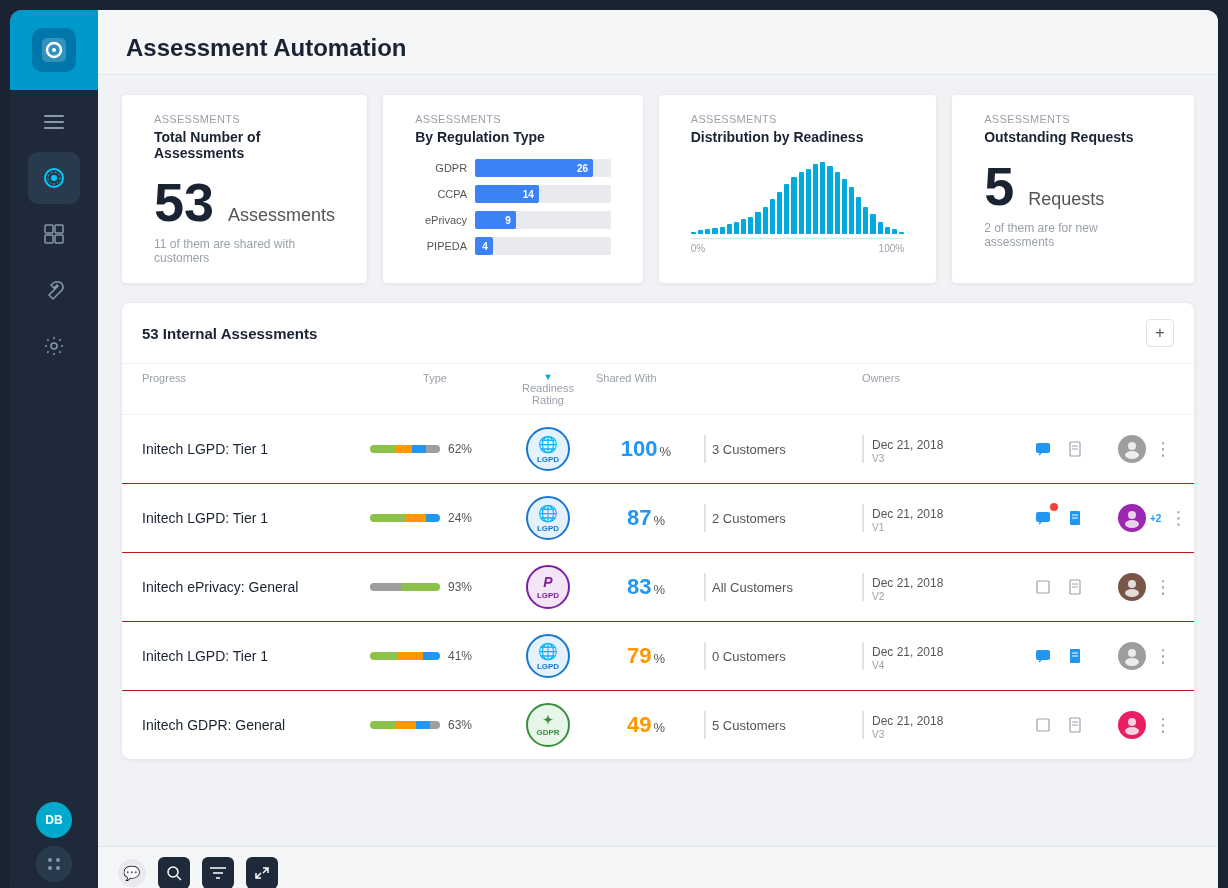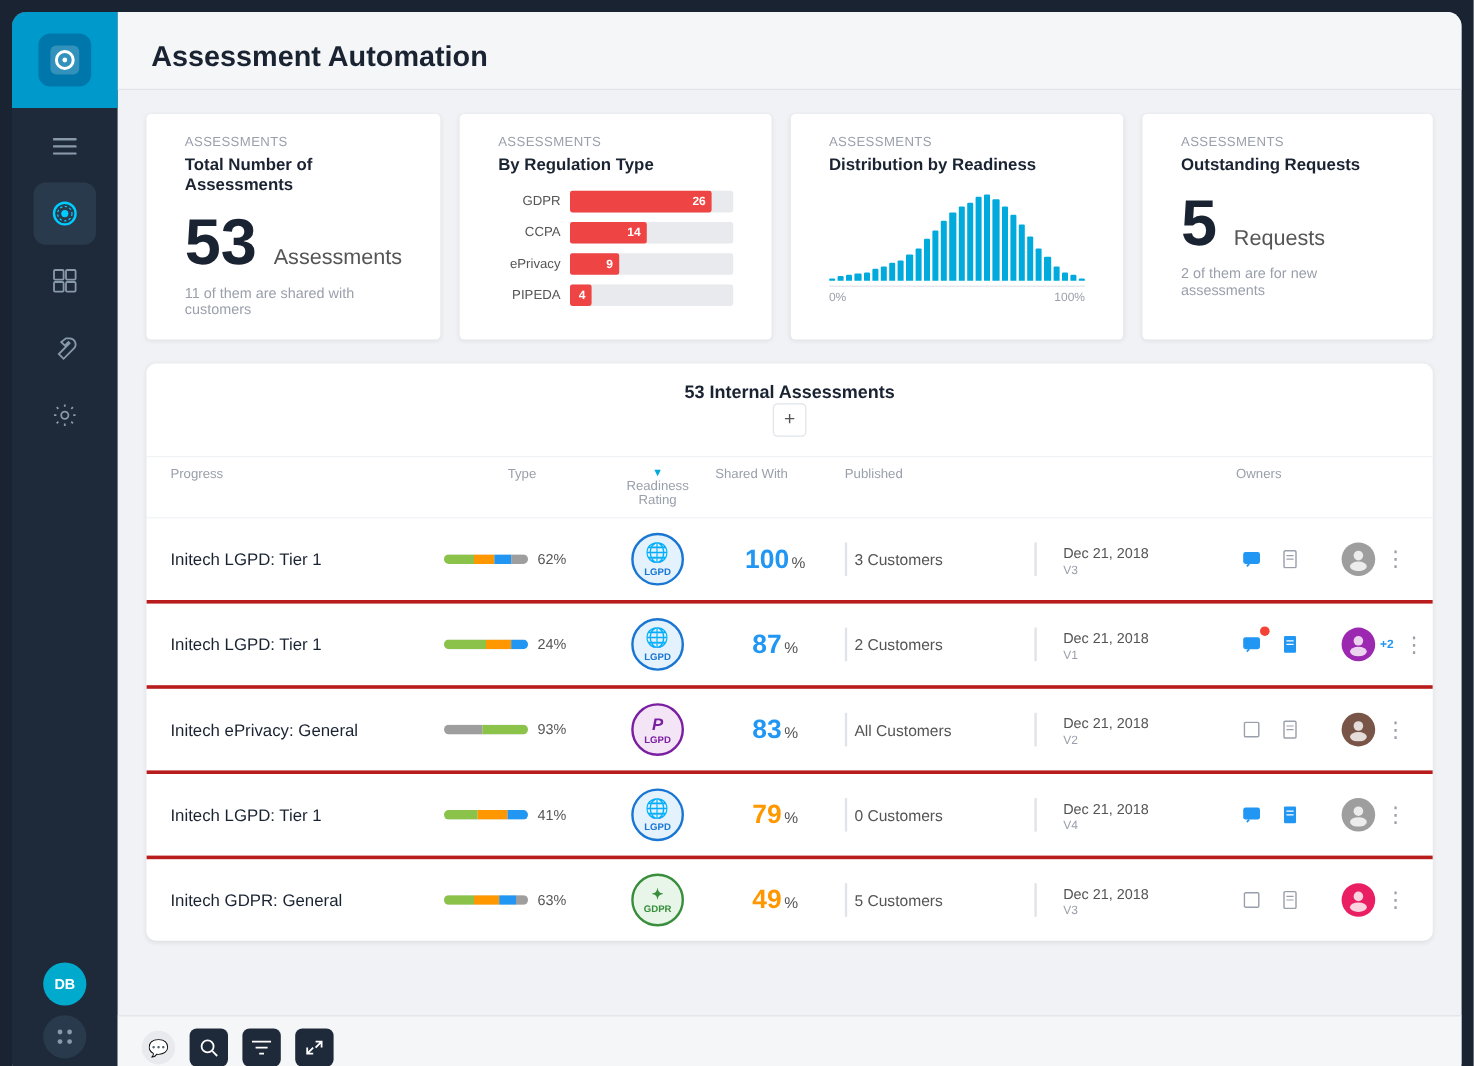--- a/index.html
+++ b/index.html
@@ -201,21 +201,21 @@
     }
     .bar-track {
       height: 18px;
       background: #e8eaed;
       border-radius: 2px;
       position: relative;
       flex: 1;
     }
     .bar-fill {
       height: 100%;
-      background: #ef4444;
+      background: #3b82f6;
       border-radius: 2px;
       display: flex;
       align-items: center;
       justify-content: flex-end;
       padding-right: 5px;
     }
     .bar-value {
       font-size: 10px;
       color: white;
       font-weight: bold;
@@ -252,21 +252,20 @@
       border-radius: 8px;
       box-shadow: 0 1px 4px rgba(0,0,0,0.08);
       overflow: hidden;
     }
     .table-header {
       display: flex;
       align-items: center;
       justify-content: space-between;
       padding: 16px 20px;
       border-bottom: 1px solid #f0f2f5;
-      flex-direction: column;
     }
     .table-title {
       font-size: 15px;
       font-weight: 600;
       color: #1a2332;
     }
     .add-btn {
       width: 28px;
       height: 28px;
       background: white;
@@ -296,21 +295,21 @@
       display: flex;
       flex-direction: column;
       align-items: center;
       font-size: 11px;
       color: #9aa0ab;
     }
     .table-row-item {
       display: grid;
       grid-template-columns: 220px 130px 80px 100px 150px 160px 80px 80px;
       padding: 12px 20px;
-      border-bottom: 3px solid #b91c1c;
+      border-bottom: 1px solid #b91c1c;
       align-items: center;
       gap: 8px;
     }
     .table-row-item:last-child { border-bottom: none; }
     .row-title {
       font-size: 14px;
       color: #1a2332;
       font-weight: 500;
     }
     
@@ -402,21 +401,21 @@
     }
     .shared-divider {
       width: 2px;
       height: 28px;
       background: #e0e3e8;
     }
     
     .published-cell {
       display: flex;
       align-items: center;
-      gap: 22px;
+      gap: 8px;
     }
     .published-text {
       font-size: 12px;
       color: #555;
     }
     .version-badge {
       font-size: 10px;
       color: #9aa0ab;
       display: block;
     }
@@ -705,21 +704,20 @@
 
         <div class="table-cols">
           <span class="col-header">Progress</span>
           <span class="col-header center">Type</span>
           <div class="col-header-readiness">
             <span style="font-size:9px;color:#00aadd;">▼</span>
             <span>Readiness</span>
             <span>Rating</span>
           </div>
           <span class="col-header">Shared With</span>
-          <span class="col-header">Published</span>
           <span class="col-header"></span>
           <span class="col-header">Owners</span>
         </div>
 
         <div class="table-row-item">
           <span class="row-title">Initech LGPD: Tier 1</span>
           <div class="progress-cell">
             <div class="progress-bar-track">
               <div class="progress-segments">
                 <div class="seg-green" style="width:35%"></div>

